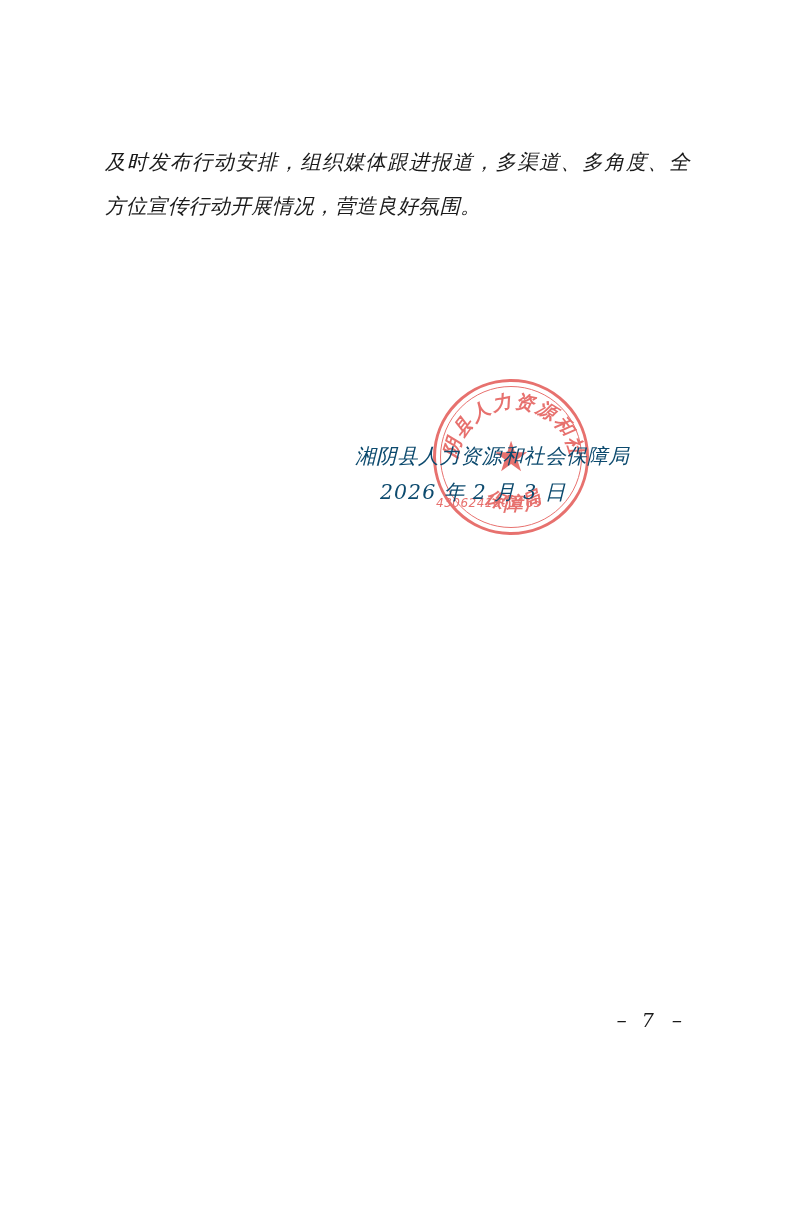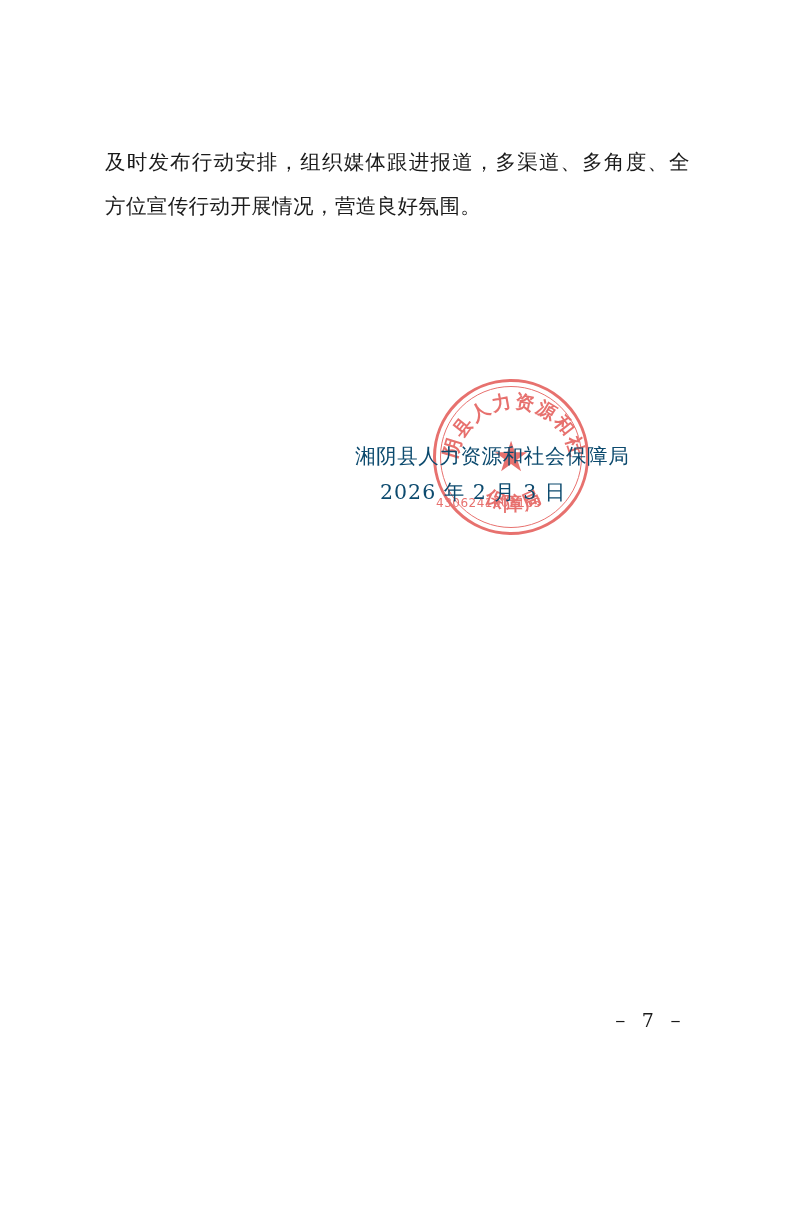--- a/index.html
+++ b/index.html
@@ -9,20 +9,21 @@
   }
   body {
     font-family: "DejaVu Sans", sans-serif;
   }
   .page {
     position: relative;
     width: 793px;
     height: 1198px;
     background: #ffffff;
     overflow: hidden;
+    font-style: italic;
   }
   .content {
     position: absolute;
     left: 105px;
     top: 140px;
     width: 585px;
   }
   .para {
     font-family: "DejaVu Serif", serif;
     font-size: 20.5px;

